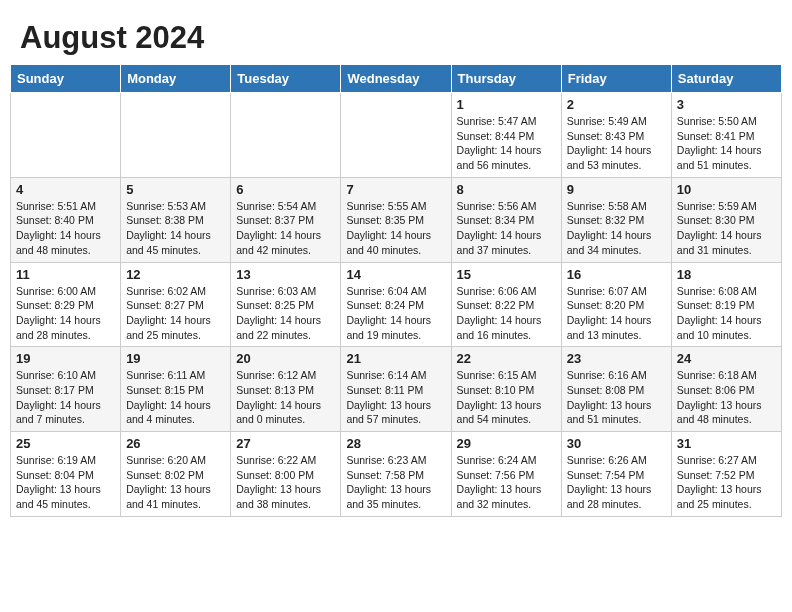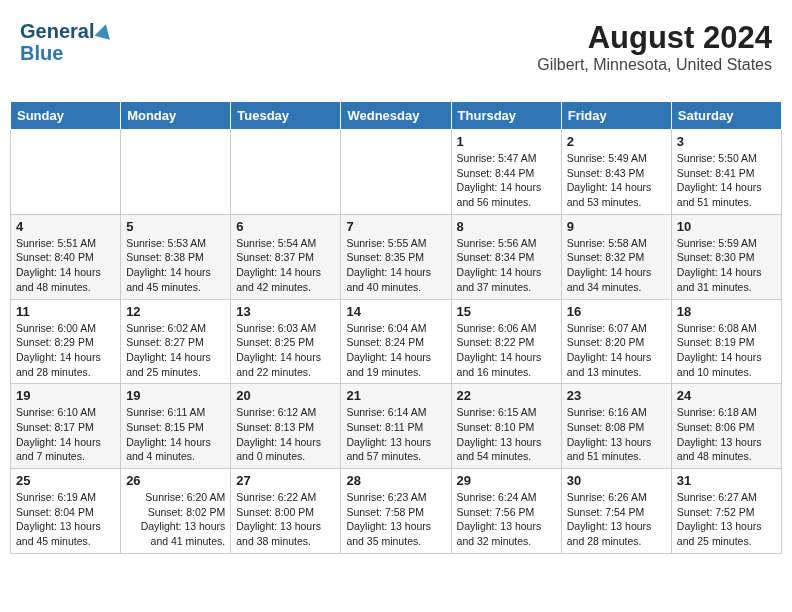--- a/index.html
+++ b/index.html
@@ -51,21 +51,21 @@
       color: #222;
     }
     .title-block h2 {
       font-size: 16px;
       font-weight: normal;
       color: #444;
     }
     .calendar {
       width: 100%;
       border-collapse: collapse;
-      margin-top: 22px;
+      margin-top: 3px;
       padding-left: 40px;
     }
     .calendar th {
       background: #2e75b6;
       color: #fff;
       text-align: left;
       padding: 6px 6px;
       font-size: 13px;
       border: 1px solid #fff;
     }
@@ -97,32 +97,22 @@
       color: #222;
     }
     .empty-cell {
       background: #fff !important;
     }
   </style>
 </head>
 <body>
 
 <div class="header">
-  <div class="logo">
-    <div class="logo-row">
-      <span class="logo-text">
-        <span class="blue">General</span>
-      </span>
-      <span class="logo-triangle"></span>
-    </div>
-    <span class="logo-text" style="color:#2e75b6; font-weight:bold; font-size:20px;">Blue</span>
-  </div>
   <div class="title-block">
     <h1>August 2024</h1>
-    <h2>Gilbert, Minnesota, United States</h2>
   </div>
 </div>
 
 <table class="calendar">
   <thead>
     <tr>
     <th>Sunday</th>
         <th>Monday</th>
         <th>Tuesday</th>
         <th>Wednesday</th>
@@ -315,21 +305,21 @@
       <tr>
         <td>
           <div class="day-num">25</div>
           <div class="day-info" style="white-space: pre-line;">Sunrise: 6:19 AM
 Sunset: 8:04 PM
 Daylight: 13 hours
 and 45 minutes.</div>
         </td>
         <td>
           <div class="day-num">26</div>
-          <div class="day-info" style="white-space: pre-line; text-align: right;">Sunrise: 6:20 AM
+          <div class="day-info" style="white-space: pre-line;">Sunrise: 6:20 AM
 Sunset: 8:02 PM
 Daylight: 13 hours
 and 41 minutes.</div>
         </td>
         <td>
           <div class="day-num">27</div>
           <div class="day-info" style="white-space: pre-line;">Sunrise: 6:22 AM
 Sunset: 8:00 PM
 Daylight: 13 hours
 and 38 minutes.</div>

